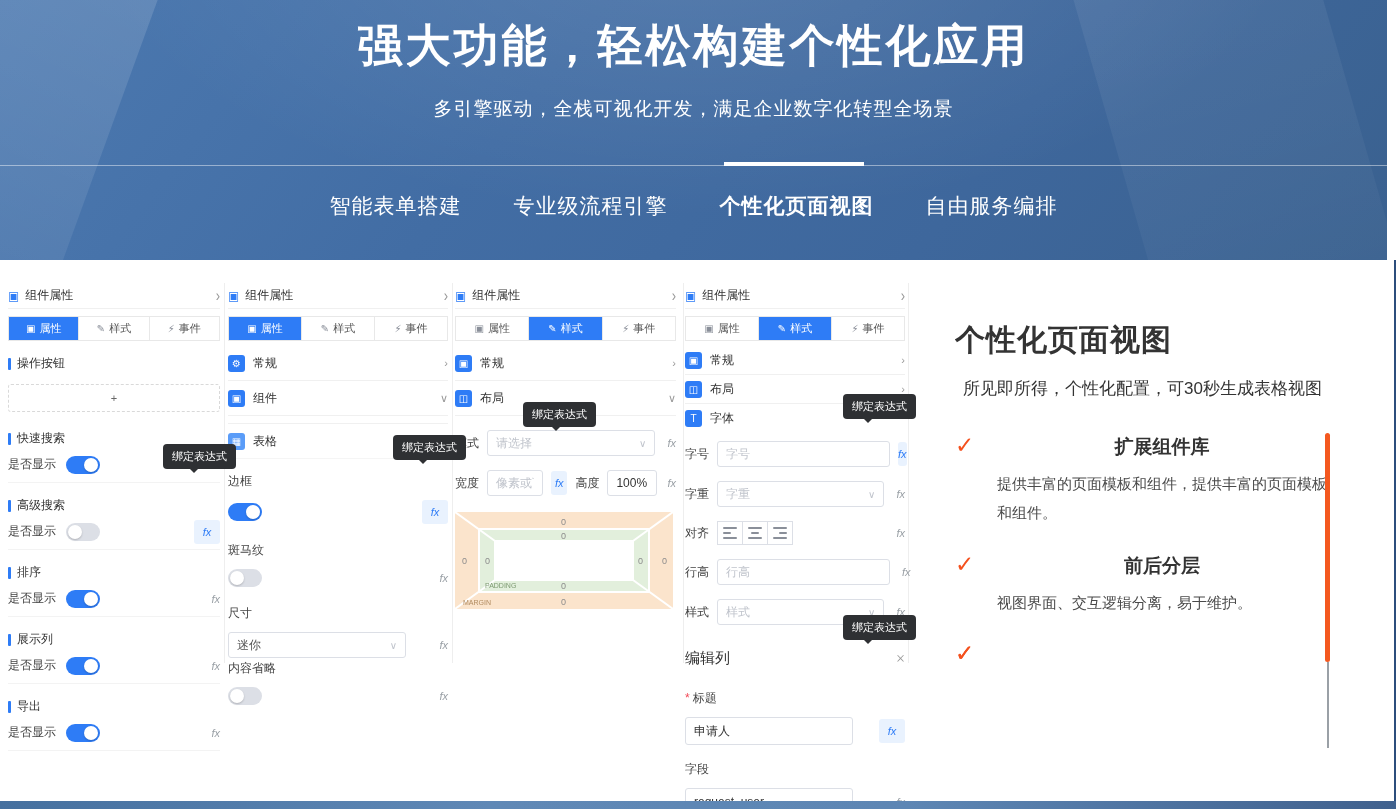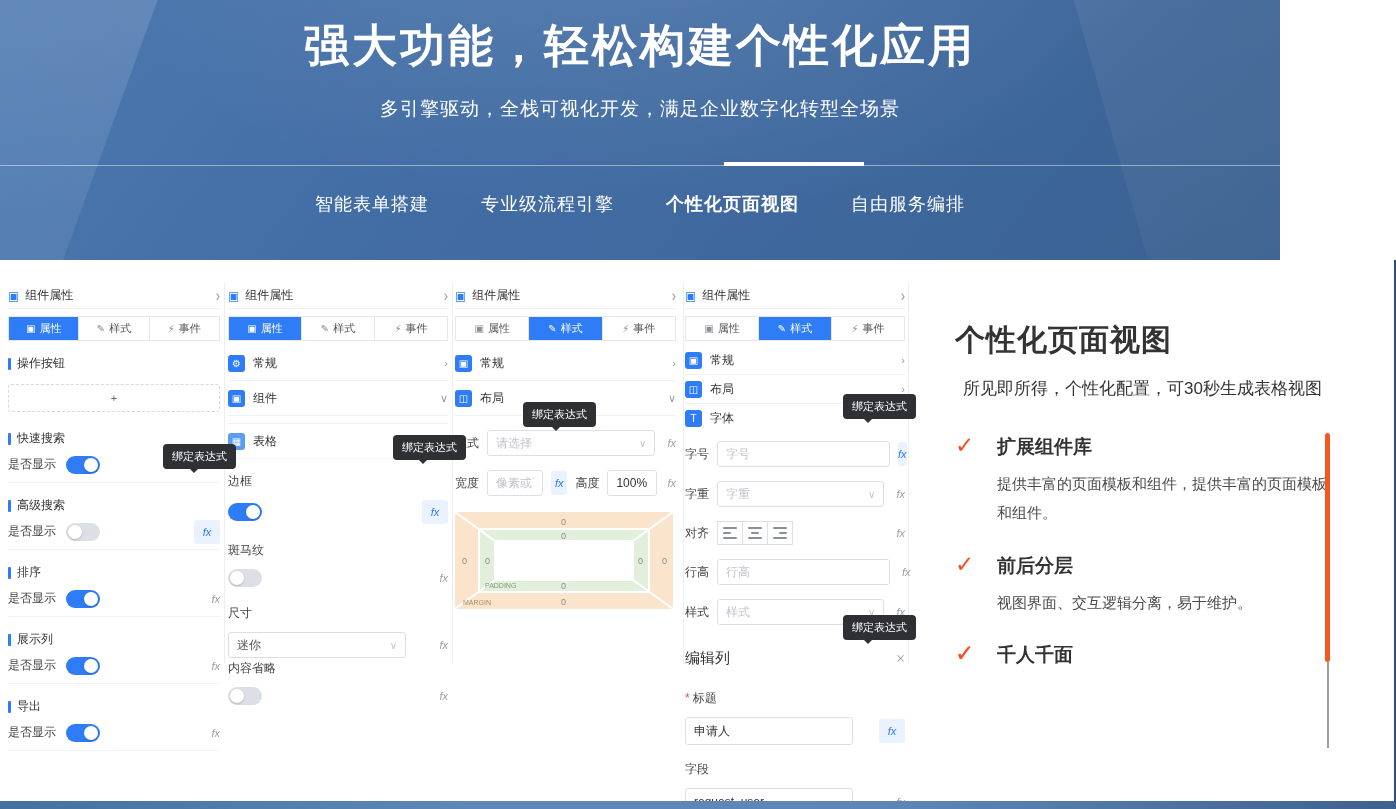--- a/index.html
+++ b/index.html
@@ -1,37 +1,37 @@
 <!DOCTYPE html>
 <html><head>
 <meta charset="utf-8">
 <style>
   * { margin:0; padding:0; box-sizing:border-box; }
   html,body { width:1396px; height:809px; }
   body { position:relative; overflow:hidden; background:#fff;
          font-family:"Liberation Sans","DejaVu Sans",sans-serif; color:#333; }
 
   
-  .hero { position:absolute; left:0; top:0; width:1280px; height:260px; overflow:hidden;
+  .hero { position:absolute; left:0; top:0; width:1387px; height:260px; overflow:hidden;
           background:linear-gradient(128deg,#4c79b0 0%,#426da4 38%,#3e679c 70%,#3a618f 100%); }
   .hero::before { content:""; position:absolute; inset:0;
           background:radial-gradient(ellipse at 50% -30%, rgba(255,255,255,.12), transparent 62%); }
   .ray { position:absolute; background:linear-gradient(180deg,rgba(255,255,255,.14),rgba(255,255,255,.02)); }
   .ray1 { left:-70px; top:-60px; width:150px; height:520px; transform:rotate(20deg); }
   .ray2 { left:1130px; top:-80px; width:240px; height:520px; transform:rotate(-16deg); opacity:.5; }
   .hero-title { position:absolute; top:16px; left:0; width:100%; text-align:center;
           color:#fff; font-size:45px; font-weight:bold; letter-spacing:3px; }
   .hero-subtitle { position:absolute; top:96px; left:0; width:100%; text-align:center;
           color:#fff; font-size:19px; letter-spacing:1px; }
   .hero-divider { position:absolute; top:165px; left:0; width:100%; height:1px;
           background:rgba(255,255,255,.45); }
   .tab-indicator { position:absolute; top:162px; left:724px; width:140px; height:4px; background:#ffffff; }
   .nav-tabs { position:absolute; top:192px; left:0; width:100%; display:flex;
           justify-content:center; gap:52px; }
-  .nav-tab { color:#fff; font-size:18px; cursor:pointer; letter-spacing:1px; }
+  .nav-tab { color:#fff; font-size:21px; cursor:pointer; letter-spacing:1px; }
   .nav-tab.active { font-weight:bold; }
 
   
   .content-bg { position:absolute; left:0; top:260px; width:1396px; height:541px; background:#fff; }
   .vline { position:absolute; width:1px; top:283px; height:380px; background:#eeeeee; }
   .edge-line { position:absolute; right:0; top:260px; width:2px; height:549px; background:#2c4d7c; }
   .bottom-bar { position:absolute; left:0; bottom:0; width:1396px; height:8px;
           background:linear-gradient(90deg,#45709f 0%,#5f88b6 35%,#5d86b4 65%,#40618e 100%); }
 
   
@@ -113,21 +113,21 @@
   
   .boxmodel { margin-top:16px; display:block; }
 
   
   .right { position:absolute; left:955px; top:320px; width:372px; height:437px; overflow:hidden; }
   .r-title { font-size:30px; font-weight:bold; color:#333; letter-spacing:1px; }
   .r-sub { margin-top:16px; font-size:17px; color:#333;margin-left:8px; }
   .feats { margin-top:34px; }
   .feat { position:relative; padding-left:42px; margin-bottom:25px; }
   .feat .chk { position:absolute; left:0; top:-2px; font-size:23px; font-weight:bold; color:#f4511e; }
-  .feat .ft { font-size:19px; font-weight:bold; color:#333; }
+  .feat .ft { font-size:19px; font-weight:bold; color:#333;text-align:center; }
   .feat .fd { margin-top:9px; font-size:15px; color:#4a4a4a; line-height:1.95; }
   .ind-orange { position:absolute; left:1325px; top:433px; width:5px; height:229px;
           border-radius:3px; background:#f4581f; }
   .ind-gray { position:absolute; left:1327px; top:662px; width:2px; height:86px; background:#9aa0a6; }
 </style>
 </head>
 <body>
 
 <div class="hero">
   <div class="ray ray1"></div>
@@ -452,21 +452,20 @@
     <div class="feat">
       <span class="chk">✓</span>
       <div class="ft">前后分层</div>
       <div class="fd">视图界面、交互逻辑分离，易于维护。</div>
     </div>
     <div class="feat">
       <span class="chk">✓</span>
     </div>
     <div class="feat">
       <span class="chk">✓</span>
-      <div class="ft">千人千面</div>
 
     </div>
   </div>
 </div>
 <div class="ind-orange"></div>
 <div class="ind-gray"></div>
 <div class="edge-line"></div>
 <div class="bottom-bar"></div>
 
 </body></html>

